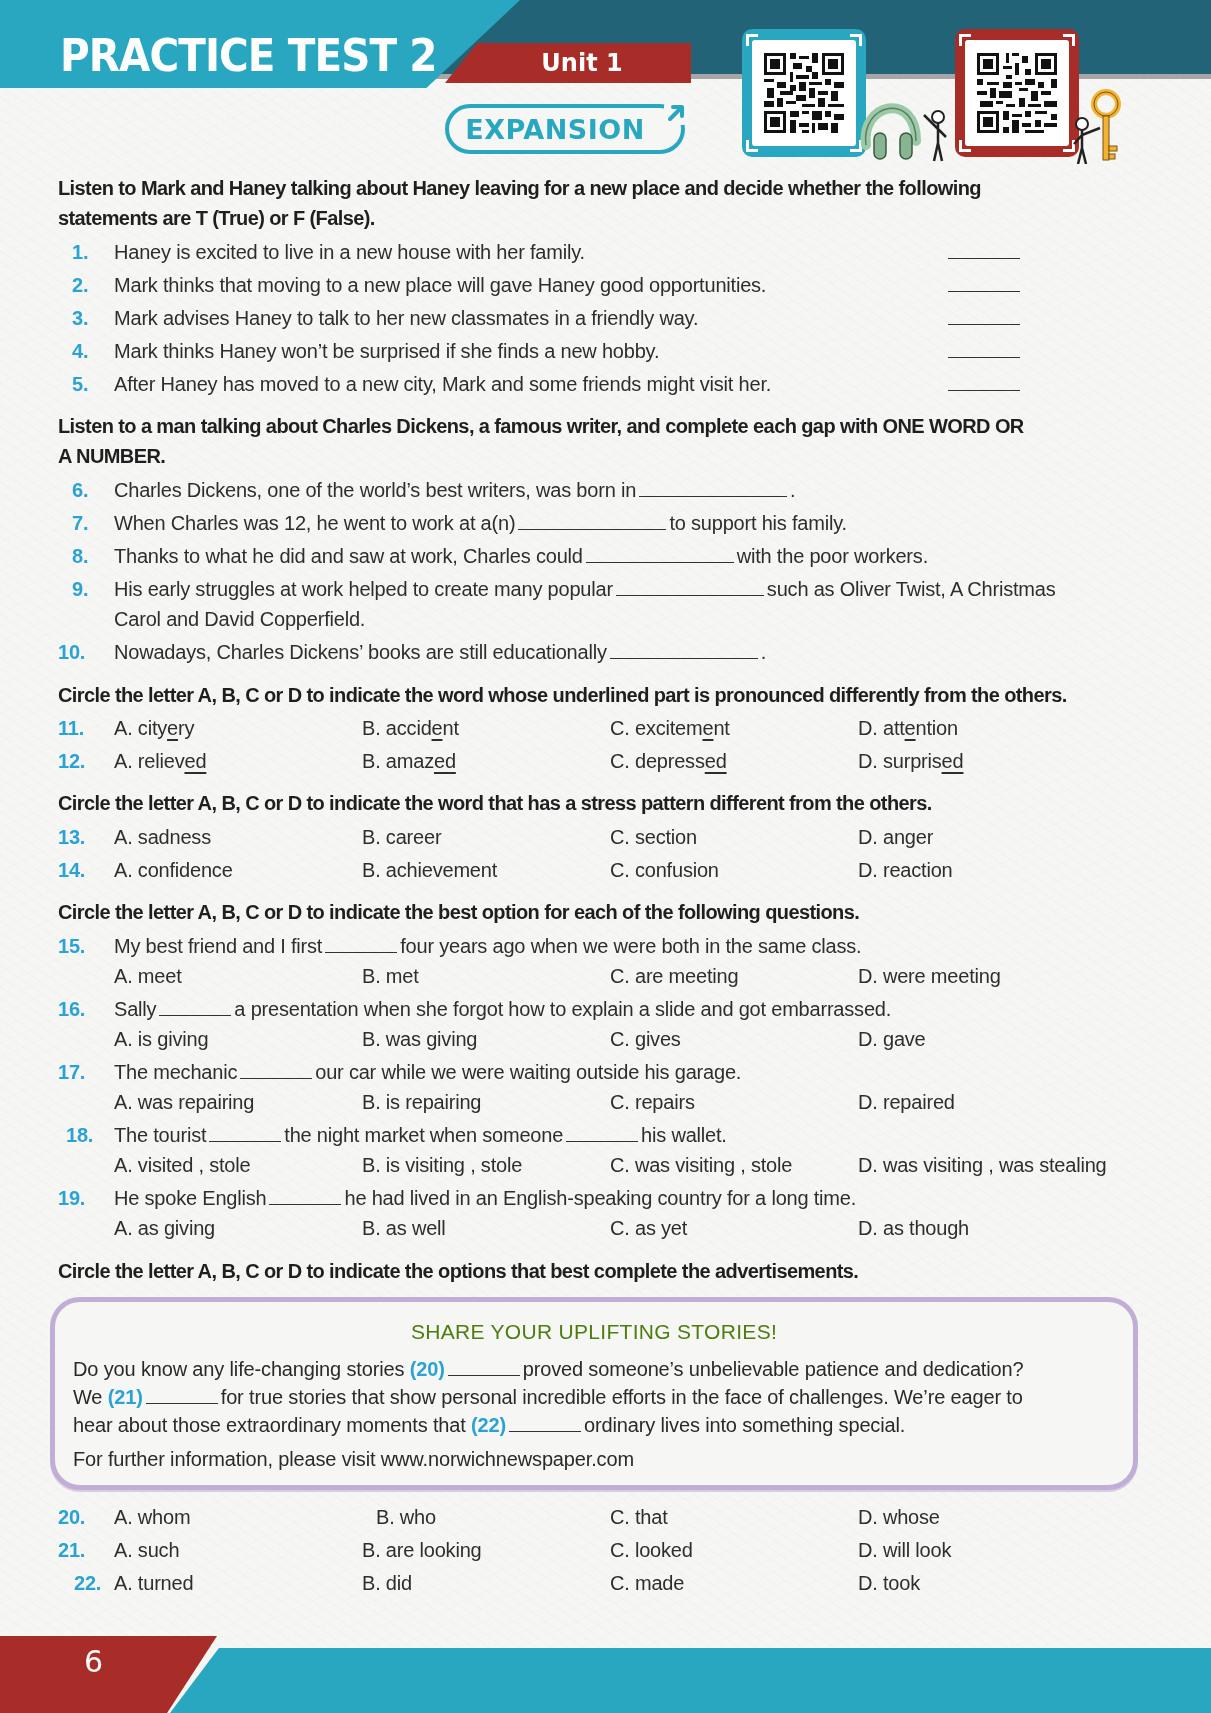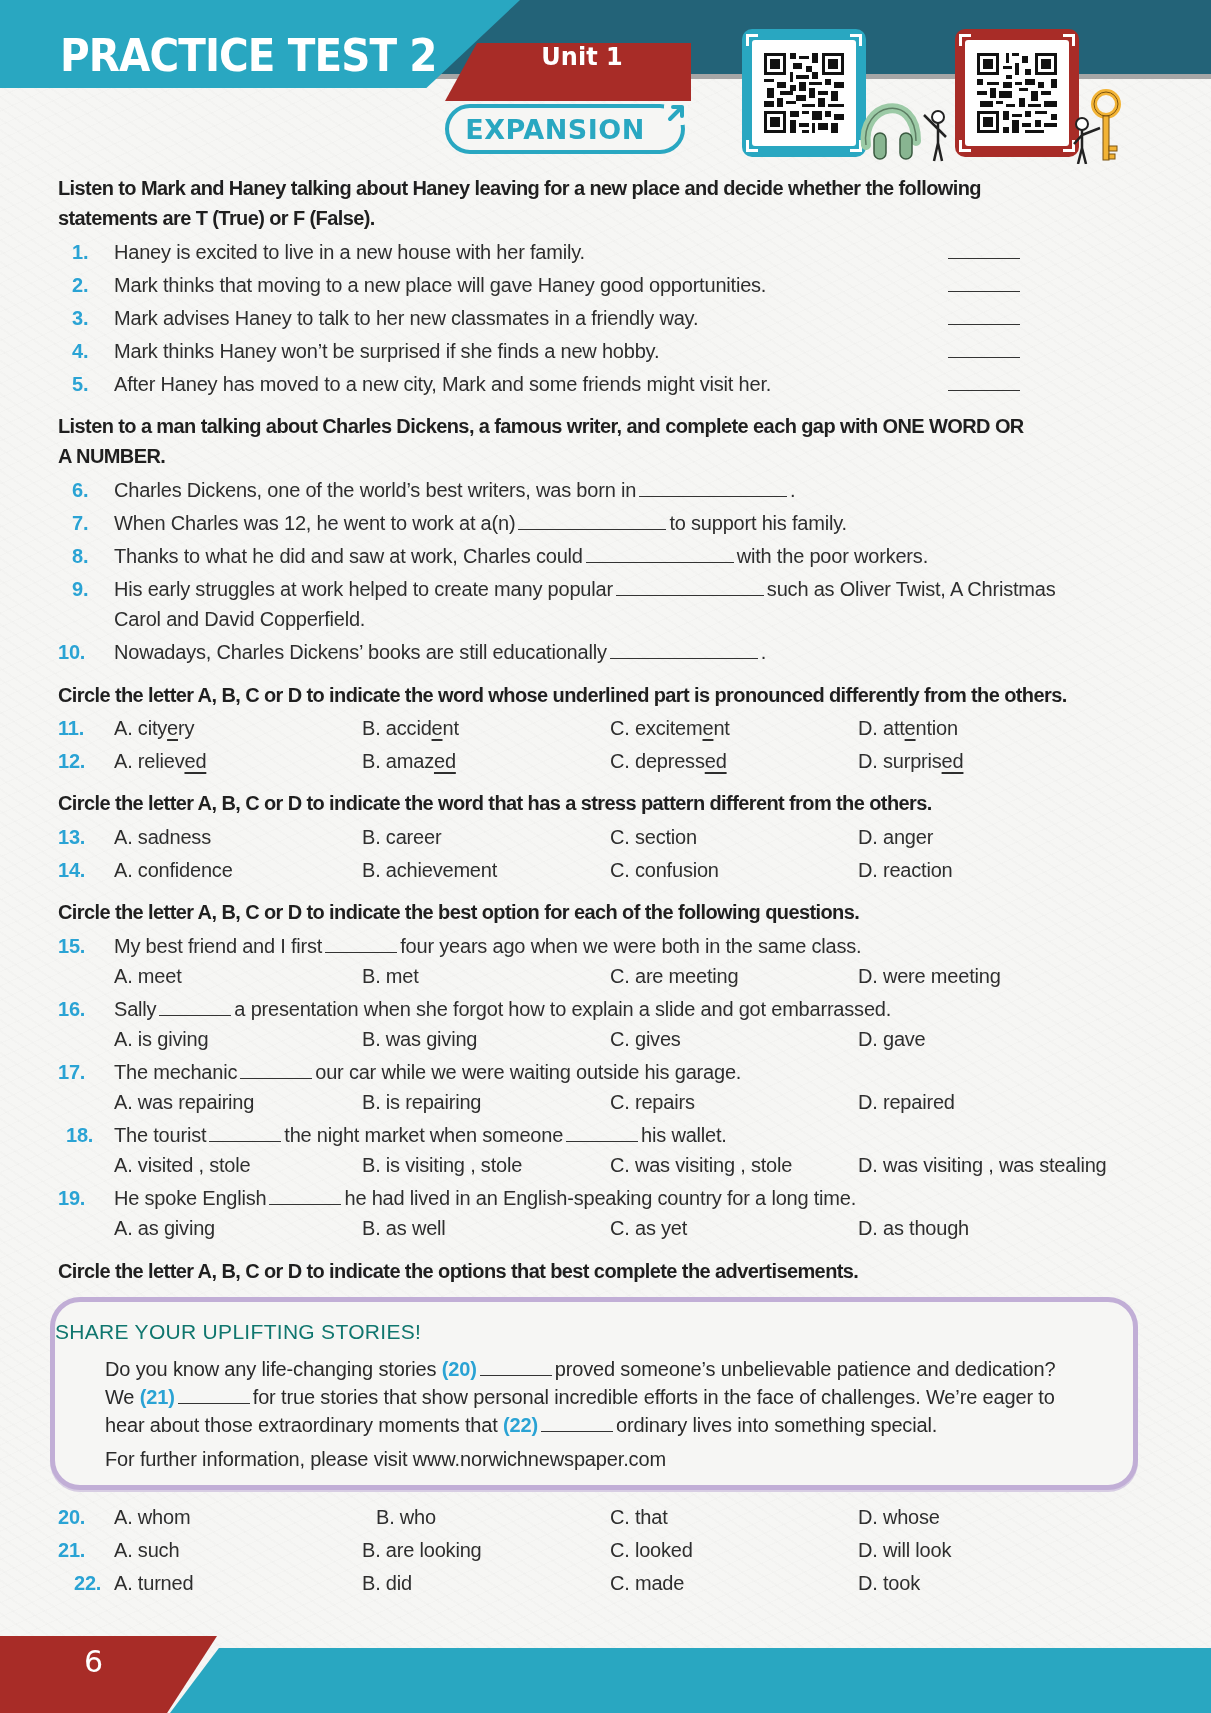--- a/index.html
+++ b/index.html
@@ -32,25 +32,25 @@
     background: #29a7c1;
     clip-path: polygon(0 0, 100% 0, 59% 100%, 0 100%);
   }
   .title {
     position: absolute; left: 60px; top: 30px;
     font-family: "DejaVu Sans", sans-serif; font-weight: bold;
     font-size: 44px; letter-spacing: -1px; color: #ffffff;
     transform: scaleX(0.92); transform-origin: left;
   }
   .unit-tag {
-    position: absolute; left: 445px; top: 43px; width: 246px; height: 58px;
+    position: absolute; left: 445px; top: 43px; width: 246px; height: 40px;
     background: #a82c27;
     clip-path: polygon(13% 0, 100% 0, 100% 100%, 0 100%);
     color: #fff; font-weight: bold; font-size: 24px;
-    display: flex; align-items: flex-start; justify-content: center;
+    display: flex; align-items: center; justify-content: center;
     padding-left: 28px;
     font-family: "DejaVu Sans", sans-serif;
   }
   .expansion {
     position: absolute; left: 445px; top: 104px; width: 240px; height: 50px;
     border: 4px solid #29a7c1; border-radius: 26px;
     color: #29a7c1; font-weight: bold; font-size: 27px;
     font-family: "DejaVu Sans", sans-serif;
     display: flex; align-items: center; justify-content: center;
     letter-spacing: 0.5px; background: #f6f6f4;
@@ -98,27 +98,27 @@
   .gap.short { width: 72px; }
   .opt { position: absolute; white-space: nowrap; font-size: 20px; color: #2e2e2e; }
   .u { text-decoration: underline; text-underline-offset: 4px; text-decoration-thickness: 1.5px; }
   
   .adbox {
     position: absolute; left: 50px; top: 1297px; width: 1088px; height: 193px;
     border: 5px solid #c1aed6; border-radius: 30px; background: #f6f6f4;
     box-shadow: 0 2px 0 #d7cde3;
   }
   .ad-title {
-    position: absolute; left: 0; top: 18px; width: 100%; 
-    font-size: 21px; font-weight: normal; color: #0f766e;
+    position: absolute; left: 0; top: 18px; width: 100%; text-align: center;
+    font-size: 21px; font-weight: normal; color: #4d7c0f;
     font-family: "Liberation Sans", sans-serif; letter-spacing: 0.3px;
   }
   .ad-line {
     position: absolute; left: 18px; font-size: 20px; color: #2a2a2a; white-space: nowrap;
-    font-family: "Liberation Sans", sans-serif; letter-spacing: -0.15px; margin-left: 32px;
+    font-family: "Liberation Sans", sans-serif; letter-spacing: -0.15px;
   }
   .ad-num { color: #2aa3d4; font-weight: bold; }
   
   .foot-red {
     position: absolute; left: 0; top: 1636px; width: 217px; height: 77px;
     background: #a82c27;
     clip-path: polygon(0 0, 100% 0, 77% 100%, 0 100%);
   }
   .foot-teal {
     position: absolute; left: 170px; top: 1648px; width: 1041px; height: 65px;

